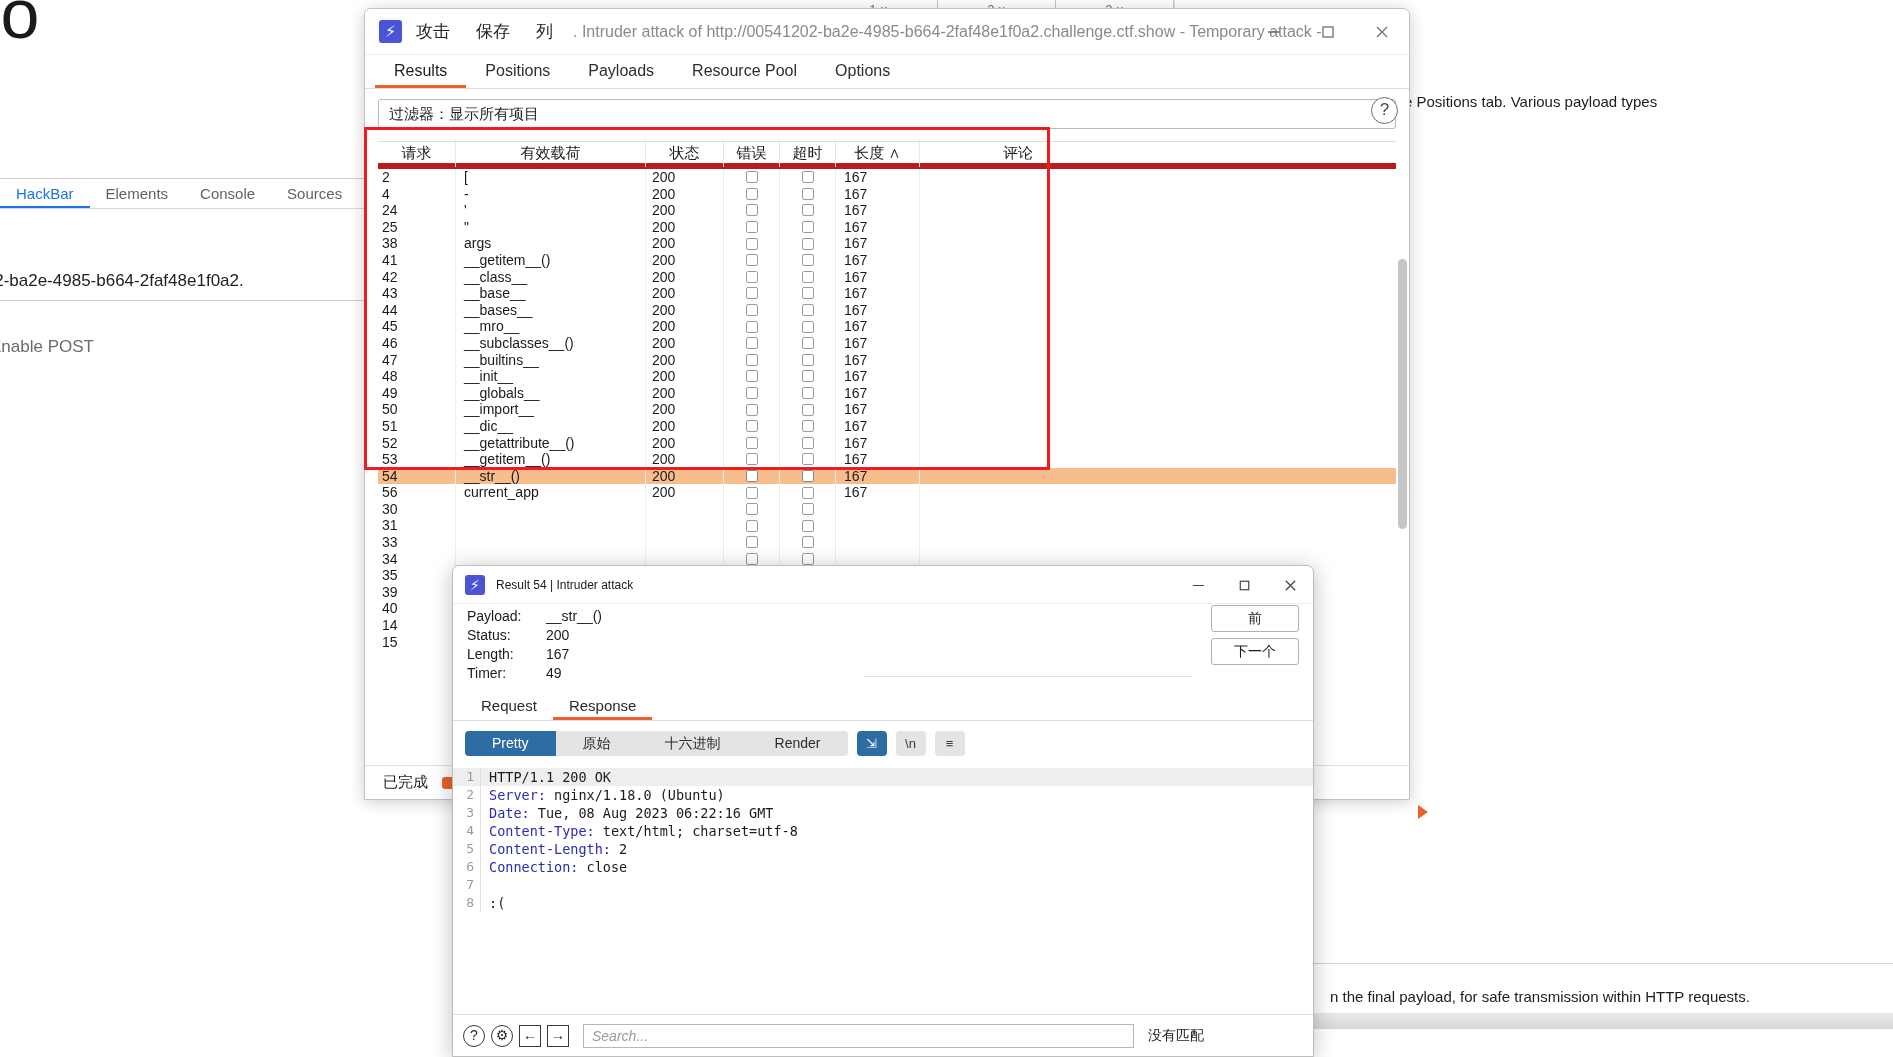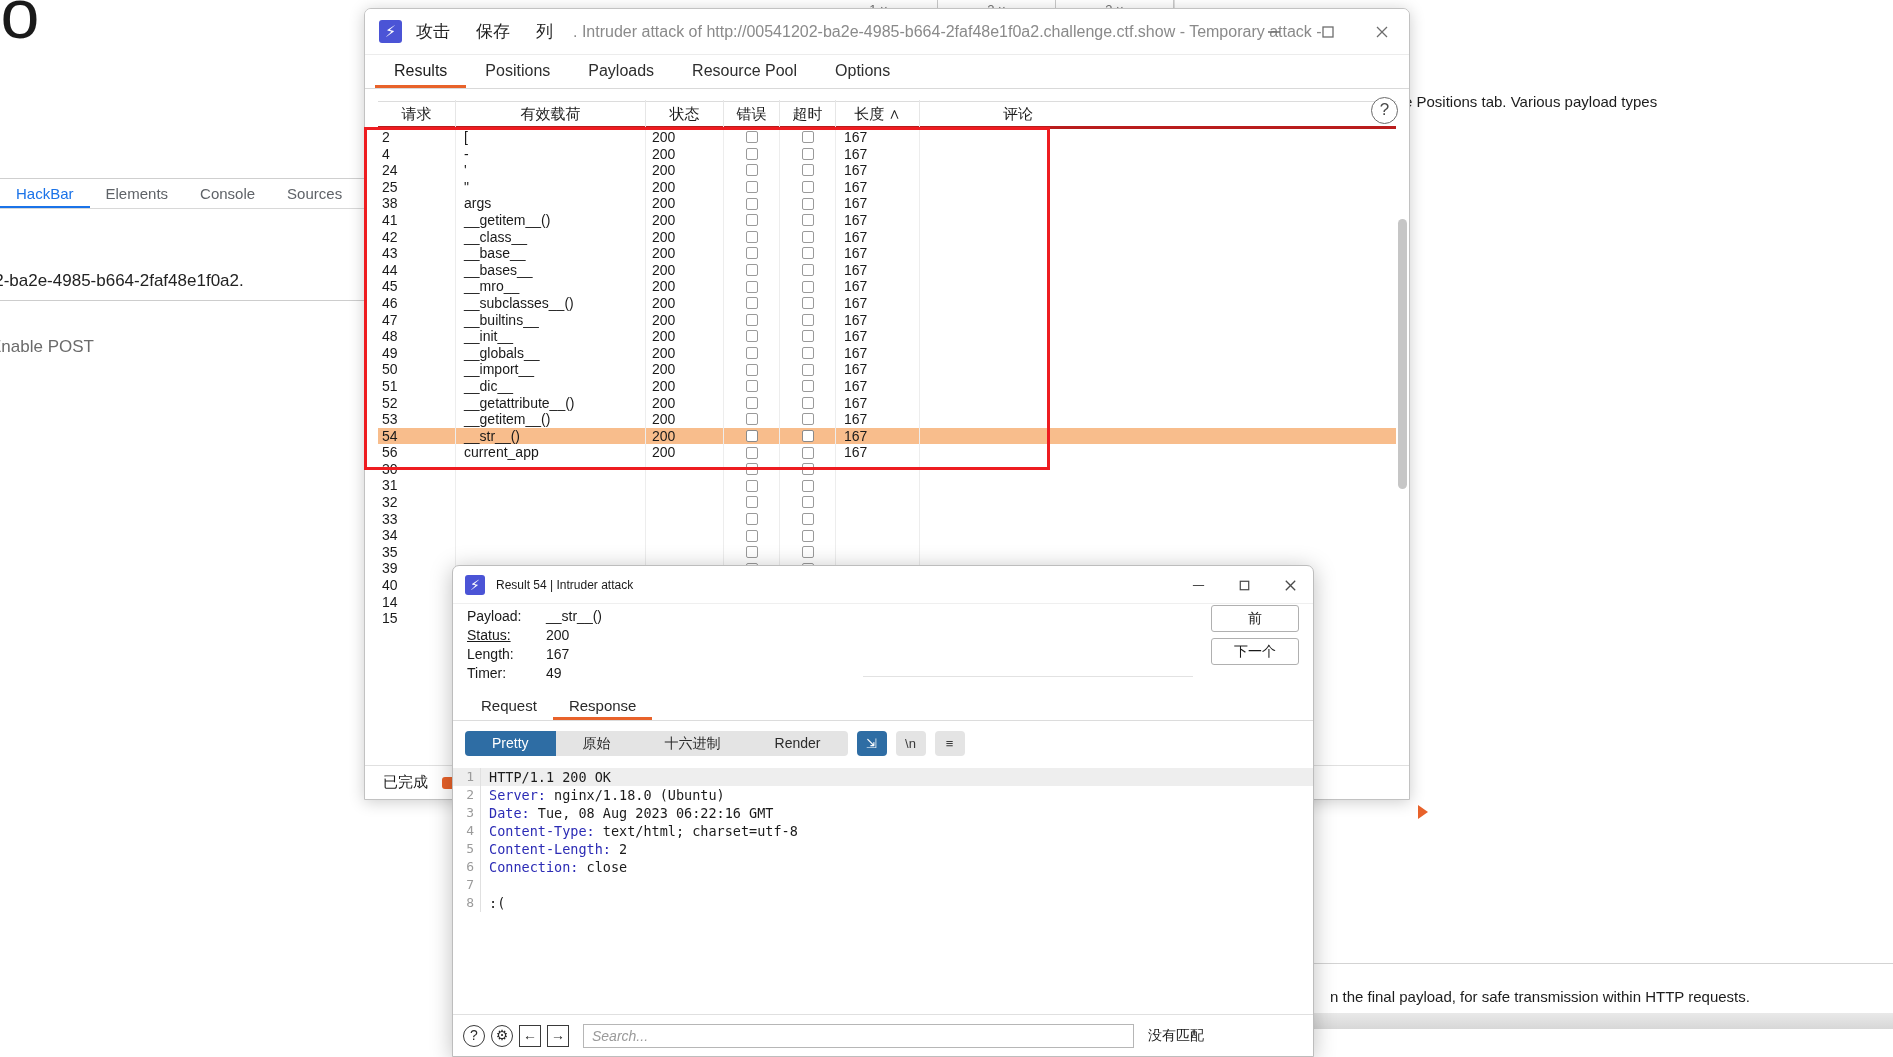--- a/index.html
+++ b/index.html
@@ -148,21 +148,21 @@
     width: 27px; height: 27px; border-radius: 50%;
     border: 1.6px solid #6b6b6b; color: #4a4a4a;
     font-size: 17px; line-height: 24px; text-align: center;
     background: #fff;
   }
 
   
   .tblwrap { position: relative; margin: 12px 0 0 0; }
   .thead {
     display: flex; height: 28px; align-items: center;
-    border-top: 1px solid #dcdcdc; border-bottom: 3px solid #b91c1c;
+    border-top: 1px solid #dcdcdc; border-bottom: 6px solid #b91c1c;
     background: #fff; margin: 0 13px;
   }
   .th { font-size: 15px; color: #1c1c1c; text-align: center;
         border-right: 1px solid #e6e6e6; height: 28px; line-height: 28px; }
   .th:last-child { border-right: none; }
 
   .tbody { margin: 0 13px; position: relative; }
   .trow { display: flex; height: 16.6px; align-items: center; }
   .trow.sel { background: #f8bd8c; }
   .td { font-size: 14px; color: #1a1a1a; height: 16.6px; line-height: 16.6px;
@@ -333,20 +333,23 @@
     </div>
 
     <div class="burp-tabs">
       <div class="btab active">Results</div>
       <div class="btab">Positions</div>
       <div class="btab">Payloads</div>
       <div class="btab">Resource Pool</div>
       <div class="btab">Options</div>
     </div>
 
+    <div class="filterbar">
+      <span class="ftxt">过滤器：显示所有项目</span>
+    </div>
 
     <div class="tblwrap">
       <div class="thead">
         <div class="th" style="width:78px;">请求</div>
         <div class="th" style="width:190px;">有效载荷</div>
         <div class="th" style="width:78px;">状态</div>
         <div class="th" style="width:56px;">错误</div>
         <div class="th" style="width:56px;">超时</div>
         <div class="th" style="width:84px;">长度 ∧</div>
         <div class="th" style="width:196px;">评论</div>
@@ -620,33 +623,20 @@
               <span class="cbx"></span>
             </div>
             <div class="td c-to">
               <span class="cbx"></span>
             </div>
             <div class="td c-len"></div>
             <div class="td c-com"></div>
           </div>
           <div class="trow">
             <div class="td c-req">31</div>
-            <div class="td c-pay"></div>
-            <div class="td c-stat"></div>
-            <div class="td c-err">
-              <span class="cbx"></span>
-            </div>
-            <div class="td c-to">
-              <span class="cbx"></span>
-            </div>
-            <div class="td c-len"></div>
-            <div class="td c-com"></div>
-          </div>
-          <div class="trow">
-            <div class="td c-req">32</div>
             <div class="td c-pay"></div>
             <div class="td c-stat"></div>
             <div class="td c-err">
               <span class="cbx"></span>
             </div>
             <div class="td c-to">
               <span class="cbx"></span>
             </div>
             <div class="td c-len"></div>
             <div class="td c-com"></div>
@@ -774,21 +764,21 @@
         <svg width="15" height="15" viewBox="0 0 16 16">
             <line x1="3" y1="3" x2="13" y2="13" stroke="#4a4a4a" stroke-width="1.4"></line>
             <line x1="13" y1="3" x2="3" y2="13" stroke="#4a4a4a" stroke-width="1.4"></line>
           </svg>
       </div>
     </div>
 
     <div class="dlg-meta">
       <div class="meta-row meta-k" style="top:4px;">Payload:</div>
       <div class="meta-row meta-v" style="top:4px;">__str__()</div>
-      <div class="meta-row meta-k" style="top:23px;text-decoration:underline;">Status:</div>
+      <div class="meta-row meta-k" style="top:23px;">Status:</div>
       <div class="meta-row meta-v" style="top:23px;">200</div>
       <div class="meta-row meta-k" style="top:42px;">Length:</div>
       <div class="meta-row meta-v" style="top:42px;">167</div>
       <div class="meta-row meta-k" style="top:61px;">Timer:</div>
       <div class="meta-row meta-v" style="top:61px;">49</div>
       <div class="nav-btn" style="top:1px;">前</div>
       <div class="nav-btn" style="top:34px;">下一个</div>
       <div class="dlg-sep"></div>
     </div>
 

